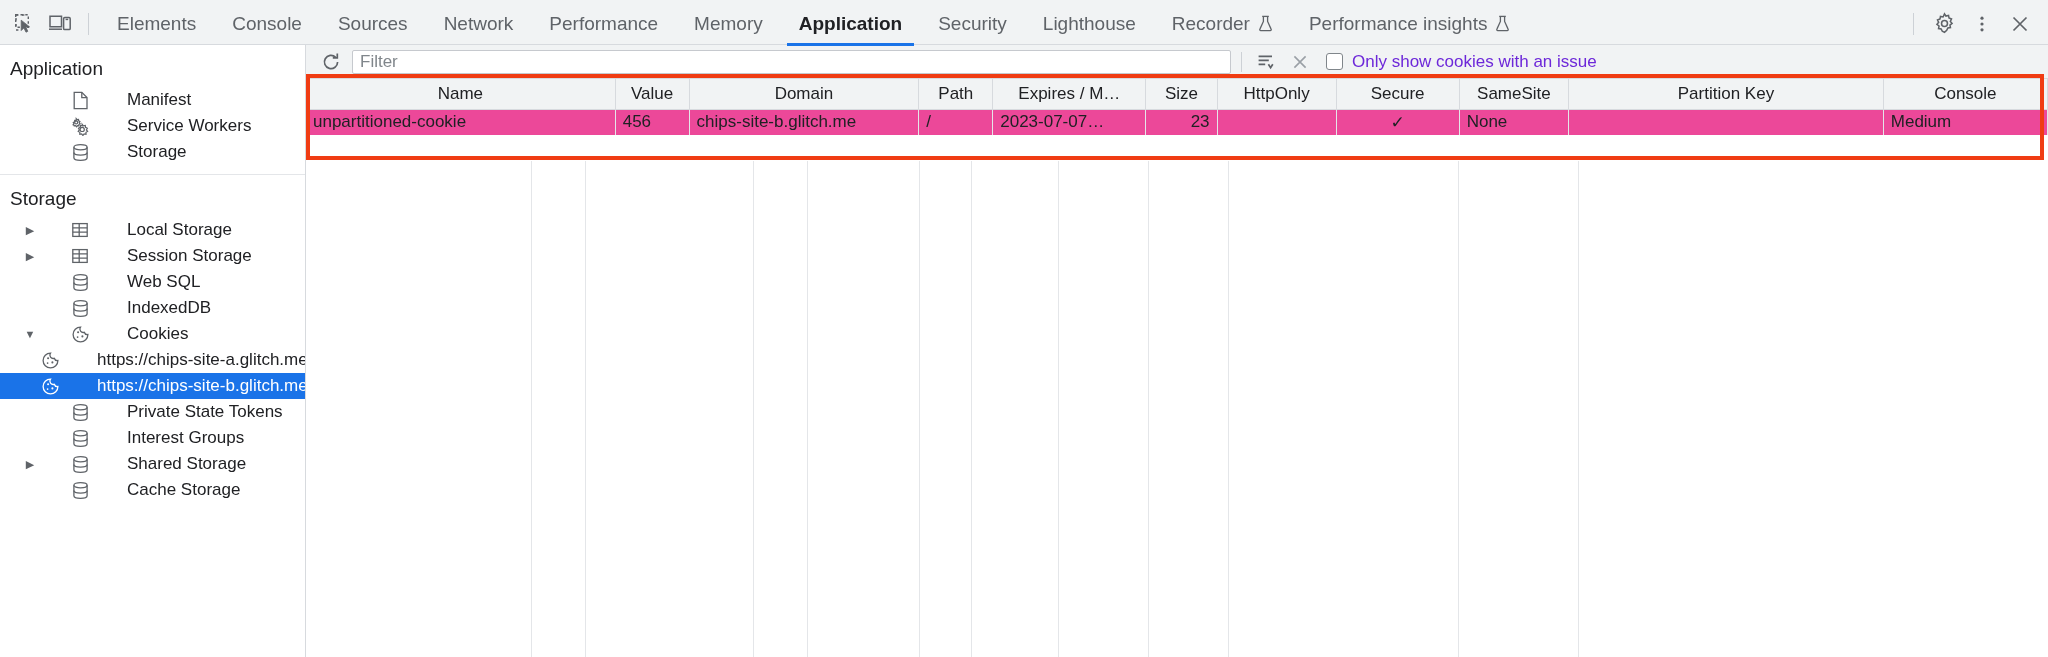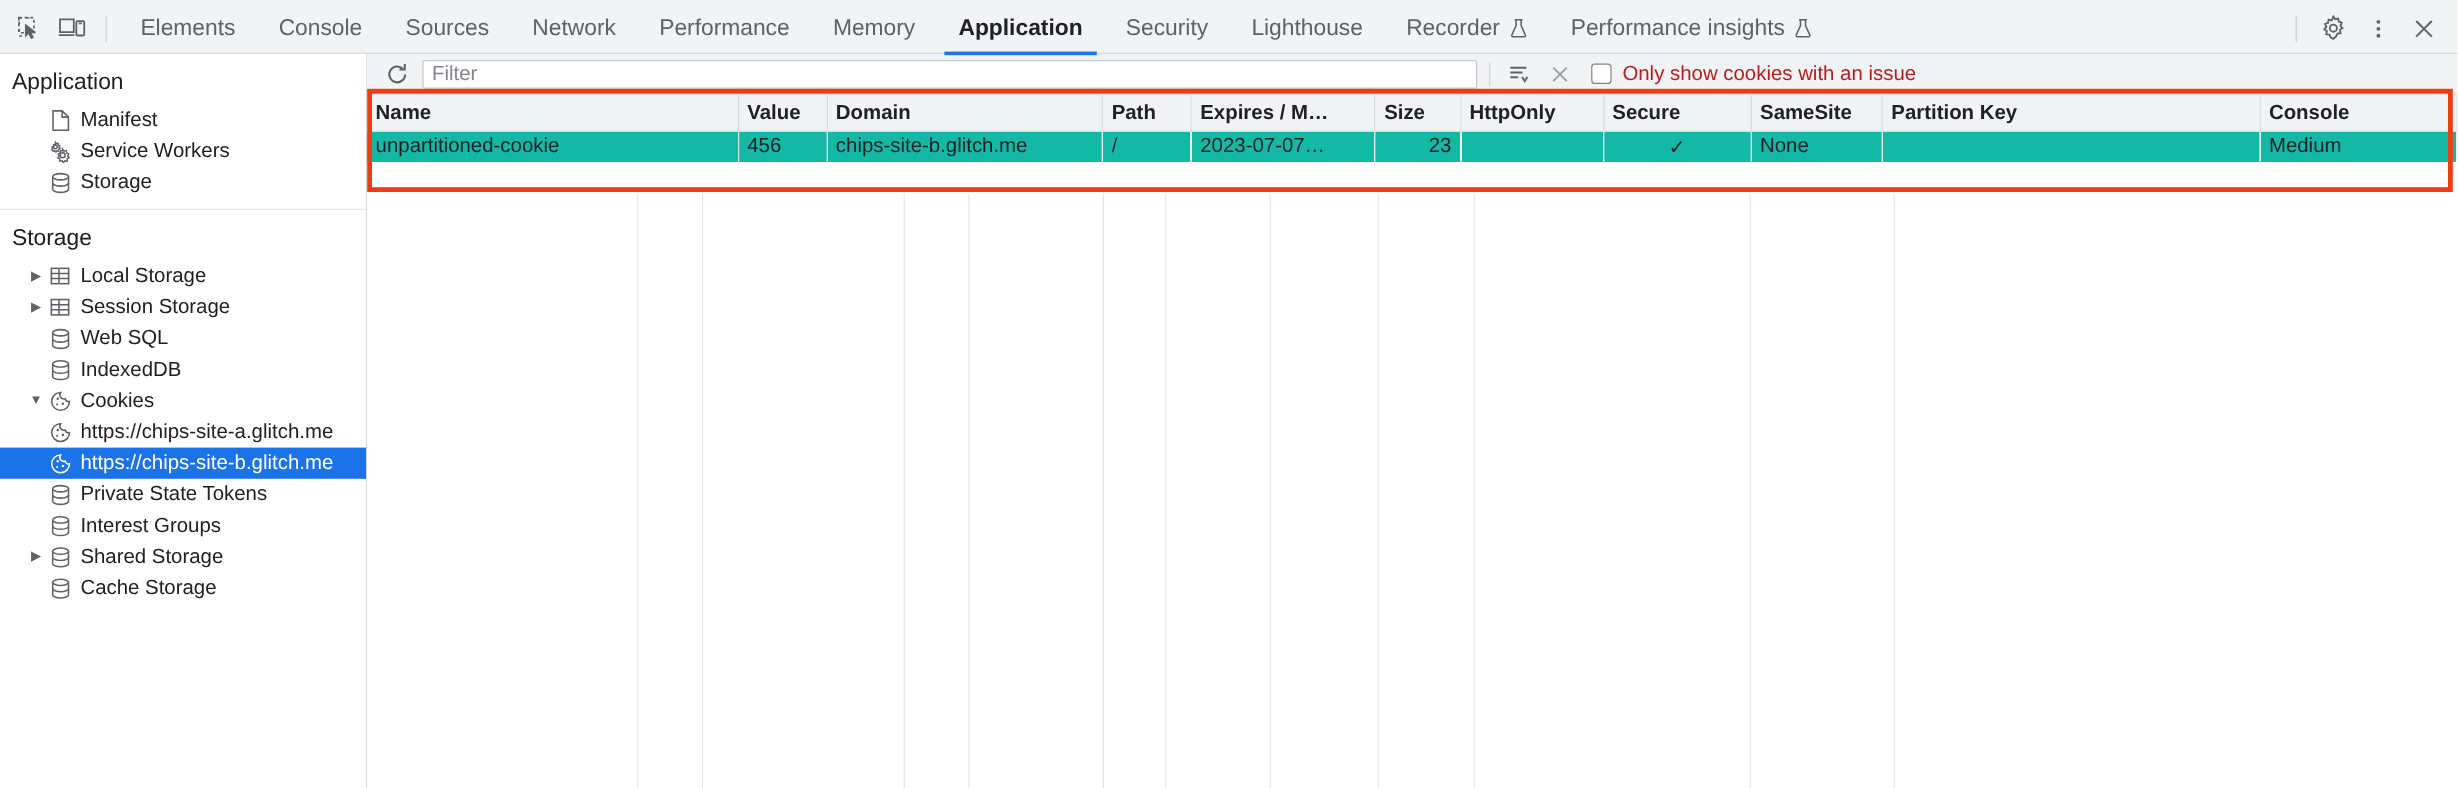--- a/index.html
+++ b/index.html
@@ -70,20 +70,21 @@
   .sb-title {
     font-size: 19px; color: #202124;
     padding: 5px 0 7px 10px;
   }
   .sb-item {
     display: flex; align-items: center;
     height: 26px;
     font-size: 17px; color: #202124;
     padding-left: 10px;
     white-space: nowrap;
+    gap: 30px;
   }
   .sb-item.selected { background: #1a73e8; color: #ffffff; }
   .sb-item.selected .sb-ico { color: #ffffff; }
   .sb-item.depth1 { padding-left: 22px; }
   .sb-item.depth2 { padding-left: 38px; }
   .twisty {
     width: 16px; flex: none;
     display: flex; align-items: center; justify-content: center;
     color: #5f6368; font-size: 11px; line-height: 1;
   }
@@ -126,60 +127,60 @@
   .filter-input::placeholder { color: #80868b; }
   .fb-sep { width: 1px; height: 20px; background: #cdd1d6; flex: none; margin: 0 4px; }
   .fb-icon {
     width: 28px; height: 26px; flex: none;
     display: flex; align-items: center; justify-content: center;
     color: #5f6368;
   }
   .fb-check-wrap {
     display: flex; align-items: center; gap: 9px;
     margin-left: 6px;
-    font-size: 17px; color: #b91c1c;
+    font-size: 17px; color: #6d28d9;
     white-space: nowrap;
   }
   .fb-checkbox {
     width: 17px; height: 17px; flex: none;
     border: 1.5px solid #80868b;
     border-radius: 3px;
     background: #fff;
   }
 
   
   .table-wrap { flex: 1; position: relative; overflow: hidden; background: #fff; }
   table.cookies {
     width: 100%;
     border-collapse: collapse;
     table-layout: fixed;
     font-size: 17px;
     color: #202124;
   }
   table.cookies thead th {
     background: #f1f3f4;
-    font-weight: bold;
-    text-align: left;
+    font-weight: normal;
+    text-align: center;
     height: 30px;
     padding: 0 7px;
     border-right: 1px solid #d7dade;
     border-bottom: 1px solid #d7dade;
     white-space: nowrap;
     overflow: hidden;
     text-overflow: ellipsis;
   }
   table.cookies tbody td {
     height: 26px;
     padding: 0 7px;
     border-right: 1px solid #e4e6e9;
     white-space: nowrap;
     overflow: hidden;
     text-overflow: ellipsis;
   }
-  table.cookies tbody tr.odd { background: #14b8a6; }
+  table.cookies tbody tr.odd { background: #ec4899; }
   table.cookies tbody tr.even { background: #f2f3f5; }
   td.num, th.num { text-align: right; }
   td.center { text-align: center; }
   td.name-cell { padding-left: 28px; }
 
   
   .filler { position: absolute; left: 0; right: 0; bottom: 0; top: 82px; display: flex; pointer-events: none; }
   .filler .fcol { border-right: 1px solid #e4e6e9; height: 100%; }
 
   

